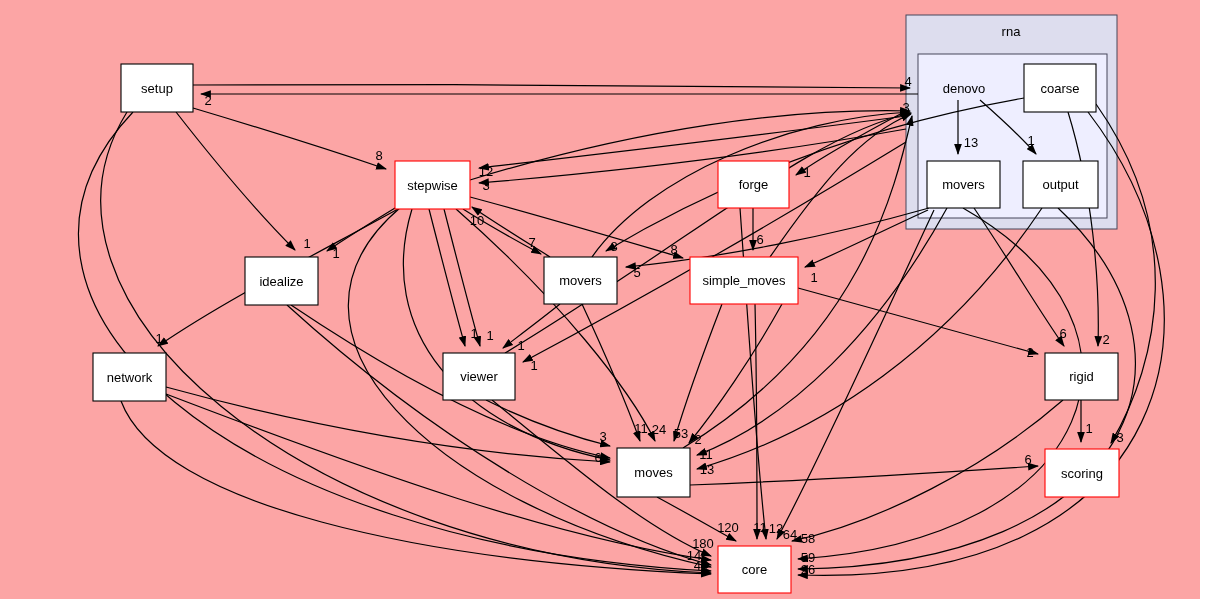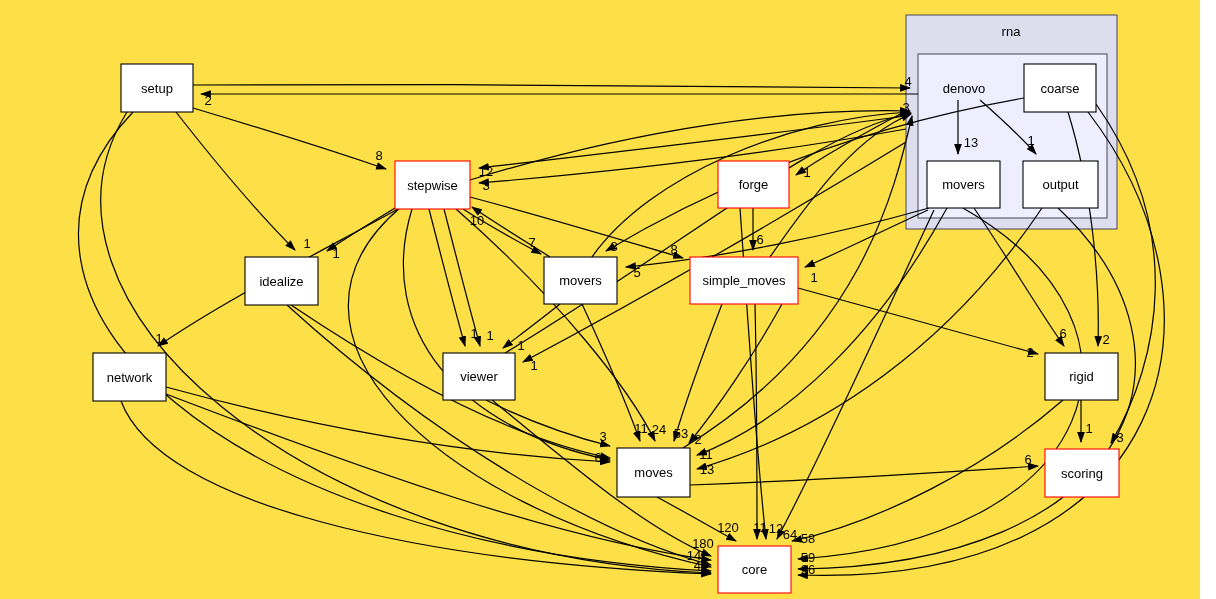--- a/index.html
+++ b/index.html
@@ -1,16 +1,16 @@
 <!DOCTYPE html>
 <html><head>
 <meta charset="utf-8">
 <style>
   html,body{margin:0;padding:0;background:#ffffff;}
-  #stage{position:relative;width:1200px;height:599px;background:#fde047;overflow:hidden;}
+  #stage{position:relative;width:1200px;height:599px;background:#fca5a5;overflow:hidden;}
   svg text{font-family:"Liberation Sans","DejaVu Sans",sans-serif;fill:#000000;}
   .node-label{font-size:13px;}
   .cluster-label{font-size:13px;}
   .edge-label{font-size:13px;}
 </style>
 </head>
 <body>
 
 <div id="stage">
   <svg id="graph" width="1216" height="599" viewBox="0 0 1216 599">

